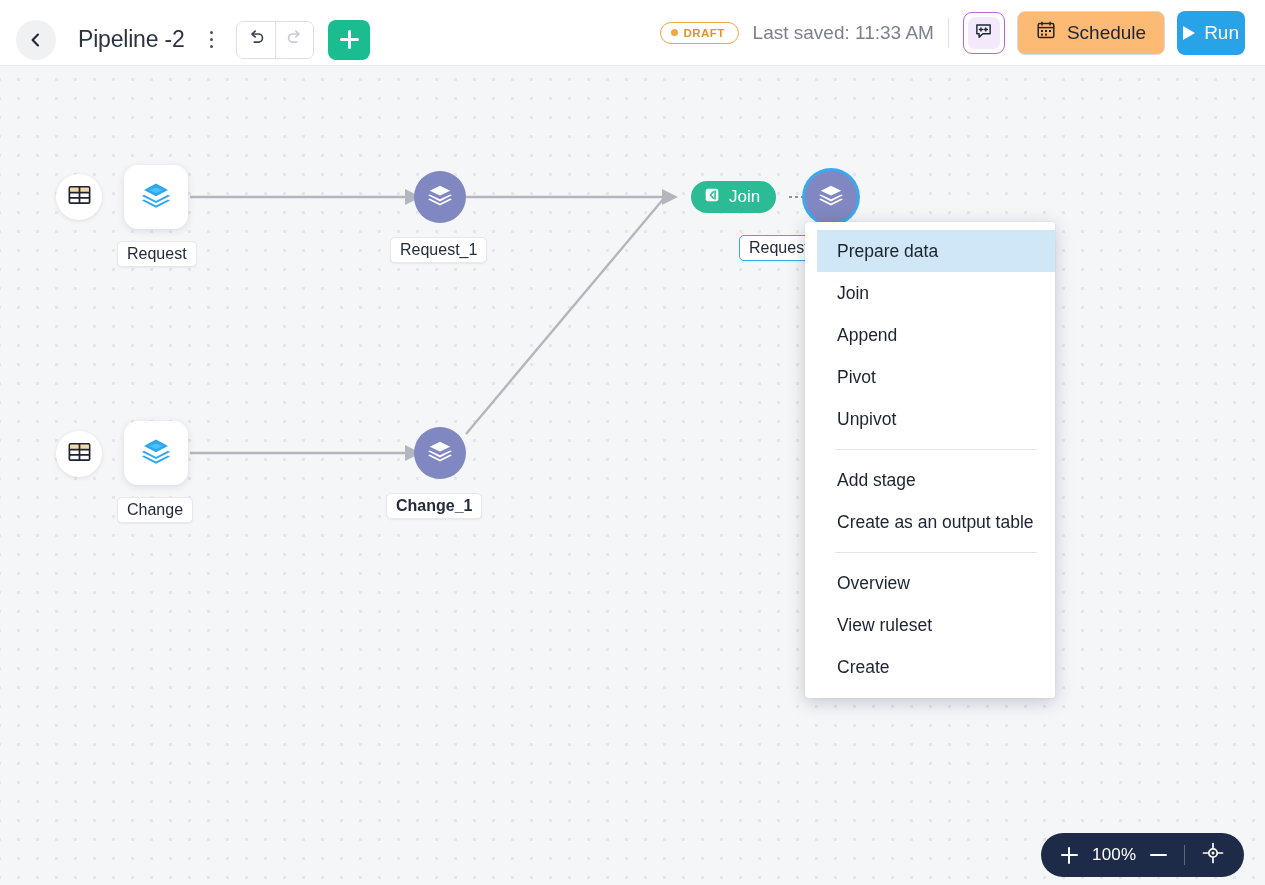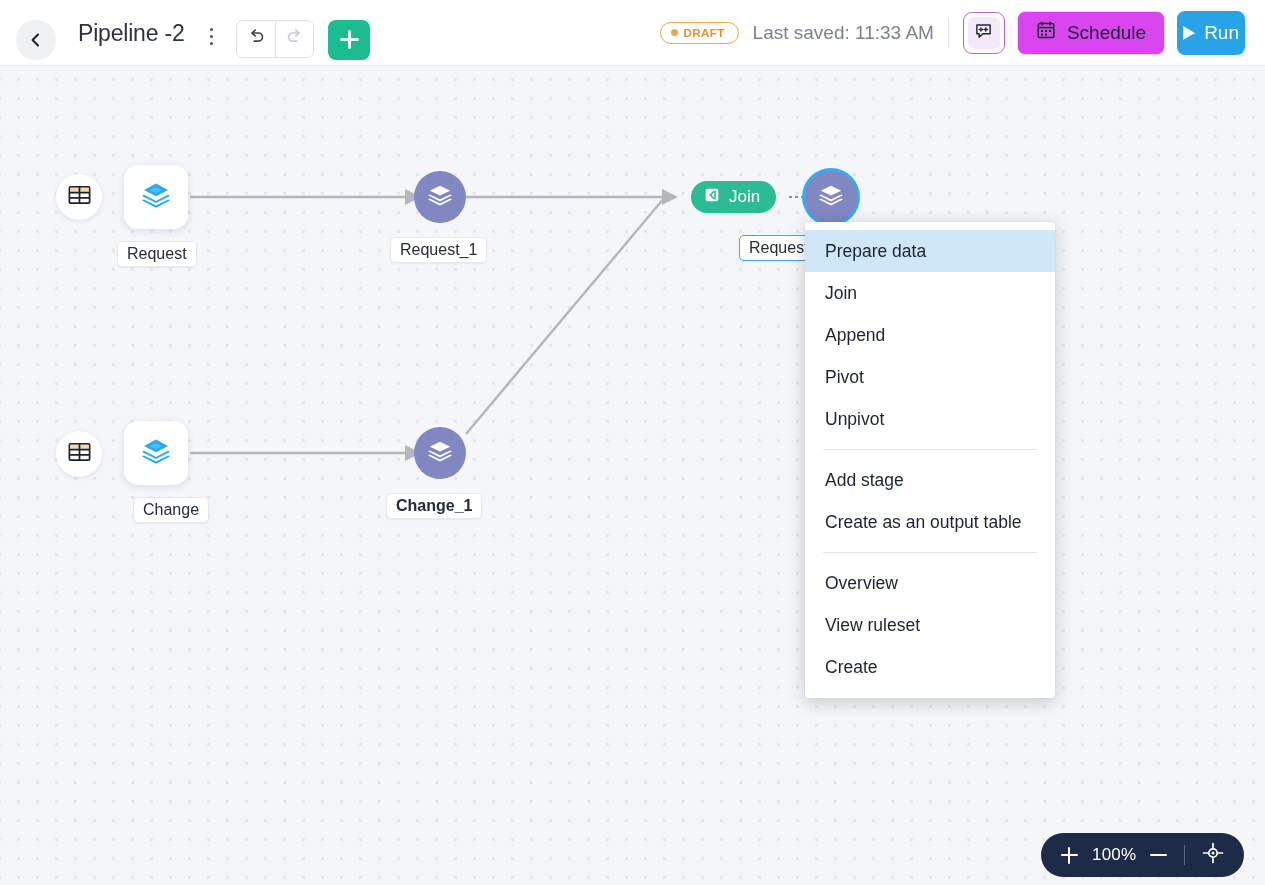--- a/index.html
+++ b/index.html
@@ -13,21 +13,21 @@
 
   
   .header {
     position: absolute; left: 0; top: 0;
     width: 1265px; height: 66px;
     background: #ffffff;
     display: flex; align-items: center;
     border-bottom: 1px solid #e8eaee;
     z-index: 30;
   }
-  .hdr-left { display: flex; align-items: flex-start; padding-left: 16px; gap: 0; margin-top: 14px; }
+  .hdr-left { display: flex; align-items: center; padding-left: 16px; gap: 0; margin-top: 14px; }
   .back-btn {
     width: 40px; height: 40px; border-radius: 50%;
     background: #f0f1f3;
     display: flex; align-items: center; justify-content: center;
     cursor: pointer; flex: none;
   }
   .back-btn svg { display: block; }
   .pipeline-title {
     font-size: 23px; color: #2b3342; font-weight: 400;
     margin-left: 22px; white-space: nowrap; letter-spacing: -0.2px;
@@ -79,21 +79,21 @@
     width: 42px; height: 42px; border: 1.6px solid #b768d6; border-radius: 9px;
     display: flex; align-items: center; justify-content: center; background:#fff;
     cursor: pointer; flex: none;
   }
   .assistant-inner {
     width: 32px; height: 32px; border-radius: 7px; background: #f4e8fb;
     display: flex; align-items: center; justify-content: center;
   }
   .schedule-btn {
     display: flex; align-items: center; gap: 11px; height: 44px;
-    border: 1px solid #d7dae0; border-radius: 8px; background: #d946ef;
+    border: 1px solid #d7dae0; border-radius: 8px; background: #fdba74;
     padding: 0 18px; margin-left: 12px; cursor: pointer;
     font-size: 19px; color: #1d2533; white-space: nowrap;
   }
   .run-btn {
     display: flex; align-items: center; gap: 9px; height: 44px;
     background: #28a3e8; border-radius: 8px; padding: 0 6px; margin-left: 12px;
     color: #fff; font-size: 19px; cursor: pointer; white-space: nowrap;
   }
   .tri { width:0;height:0;border-left:12px solid #fff;border-top:7.5px solid transparent;border-bottom:7.5px solid transparent;display:block;}
 
@@ -136,21 +136,21 @@
     position: absolute; display: flex; align-items: center; gap: 8px;
     height: 32px; background: #2bbc96; border-radius: 16px; padding: 0 16px 0 12px;
     color: #fff; font-size: 17px; cursor: pointer;
   }
 
   
   .ctx-menu {
     position: absolute; left: 805px; top: 222px; width: 250px;
     background: #fff; border-radius: 3px;
     box-shadow: 0 4px 18px rgba(25,35,55,.22), 0 0 1px rgba(25,35,55,.25);
-    padding: 8px 0 10px 0; z-index: 40;
+    padding: 8px 0 10px 12px; z-index: 40;
   }
   .ctx-item {
     padding: 10px 0 10px 20px; font-size: 17.5px; color: #1c2430; cursor: pointer;
     line-height: 22px;
   }
   .ctx-item.active { background: #cfe7f6; }
   .ctx-sep { height: 1px; background: #e3e5e9; margin: 9px 18px; }
 
   
   .zoom-bar {
@@ -332,21 +332,21 @@
         <span>
           <svg width="32" height="32" viewBox="0 0 32 32">
             <path d="M16 4.5L28 11l-12 6.2L4 11z" fill="#2ba6f0"></path>
             <path d="M16 8.6L22.8 11 16 14.2 9.2 11z" fill="#4fc0f7"></path>
             <path d="M4 15.8l12 6.1 12-6.1 2 1.1-14 7.2-14-7.2z" fill="#2ba6f0"></path>
             <path d="M4 20.4l12 6.1 12-6.1 2 1.1-14 7.2-14-7.2z" fill="#2ba6f0"></path>
           </svg>
         </span>
       </div>
     </div>
-    <div class="node-label" style="left:133px; top:431px;">Change</div>
+    <div class="node-label" style="left:117px; top:431px;">Change</div>
 
     <div class="node" style="left:414px; top:361px;">
       <div class="pcircle">
         <span>
           <svg width="26" height="26" viewBox="0 0 28 28">
             <path d="M14 4L25 9.3 14 14.6 3 9.3z" fill="#ffffff"></path>
             <path d="M3 13.4l11 5.3 11-5.3 1.8 1L14 20.9 1.2 14.4z" fill="#ffffff"></path>
             <path d="M3 17.9l11 5.3 11-5.3 1.8 1L14 25.4 1.2 18.9z" fill="#ffffff"></path>
           </svg>
         </span>

